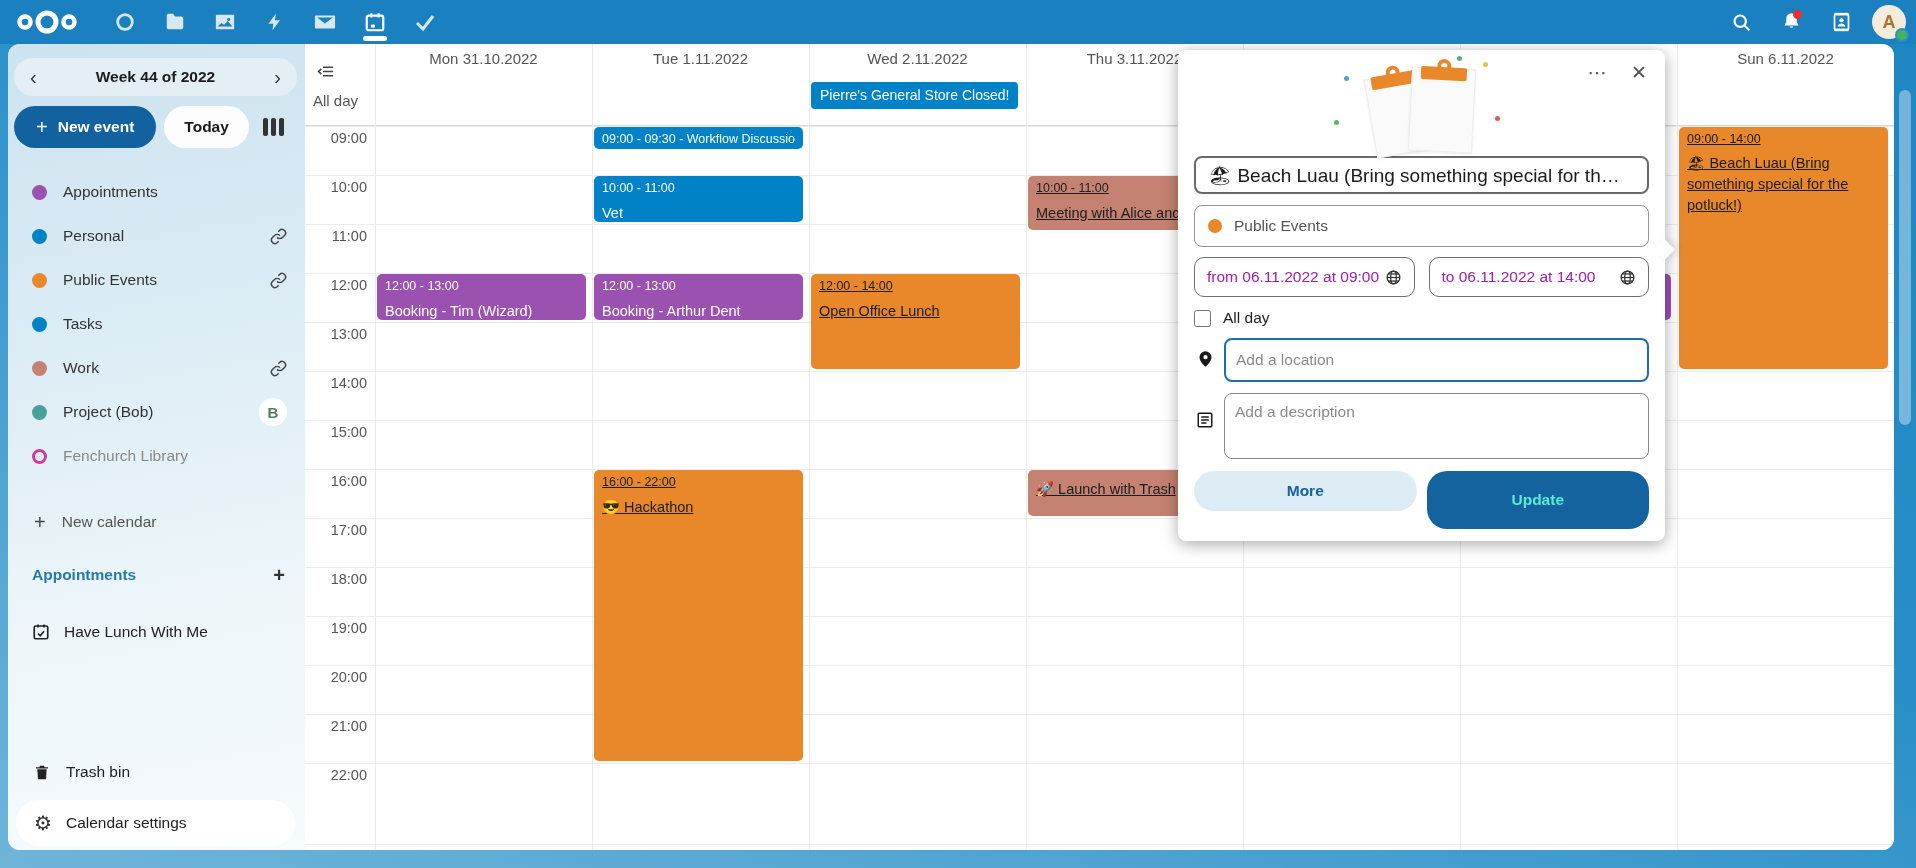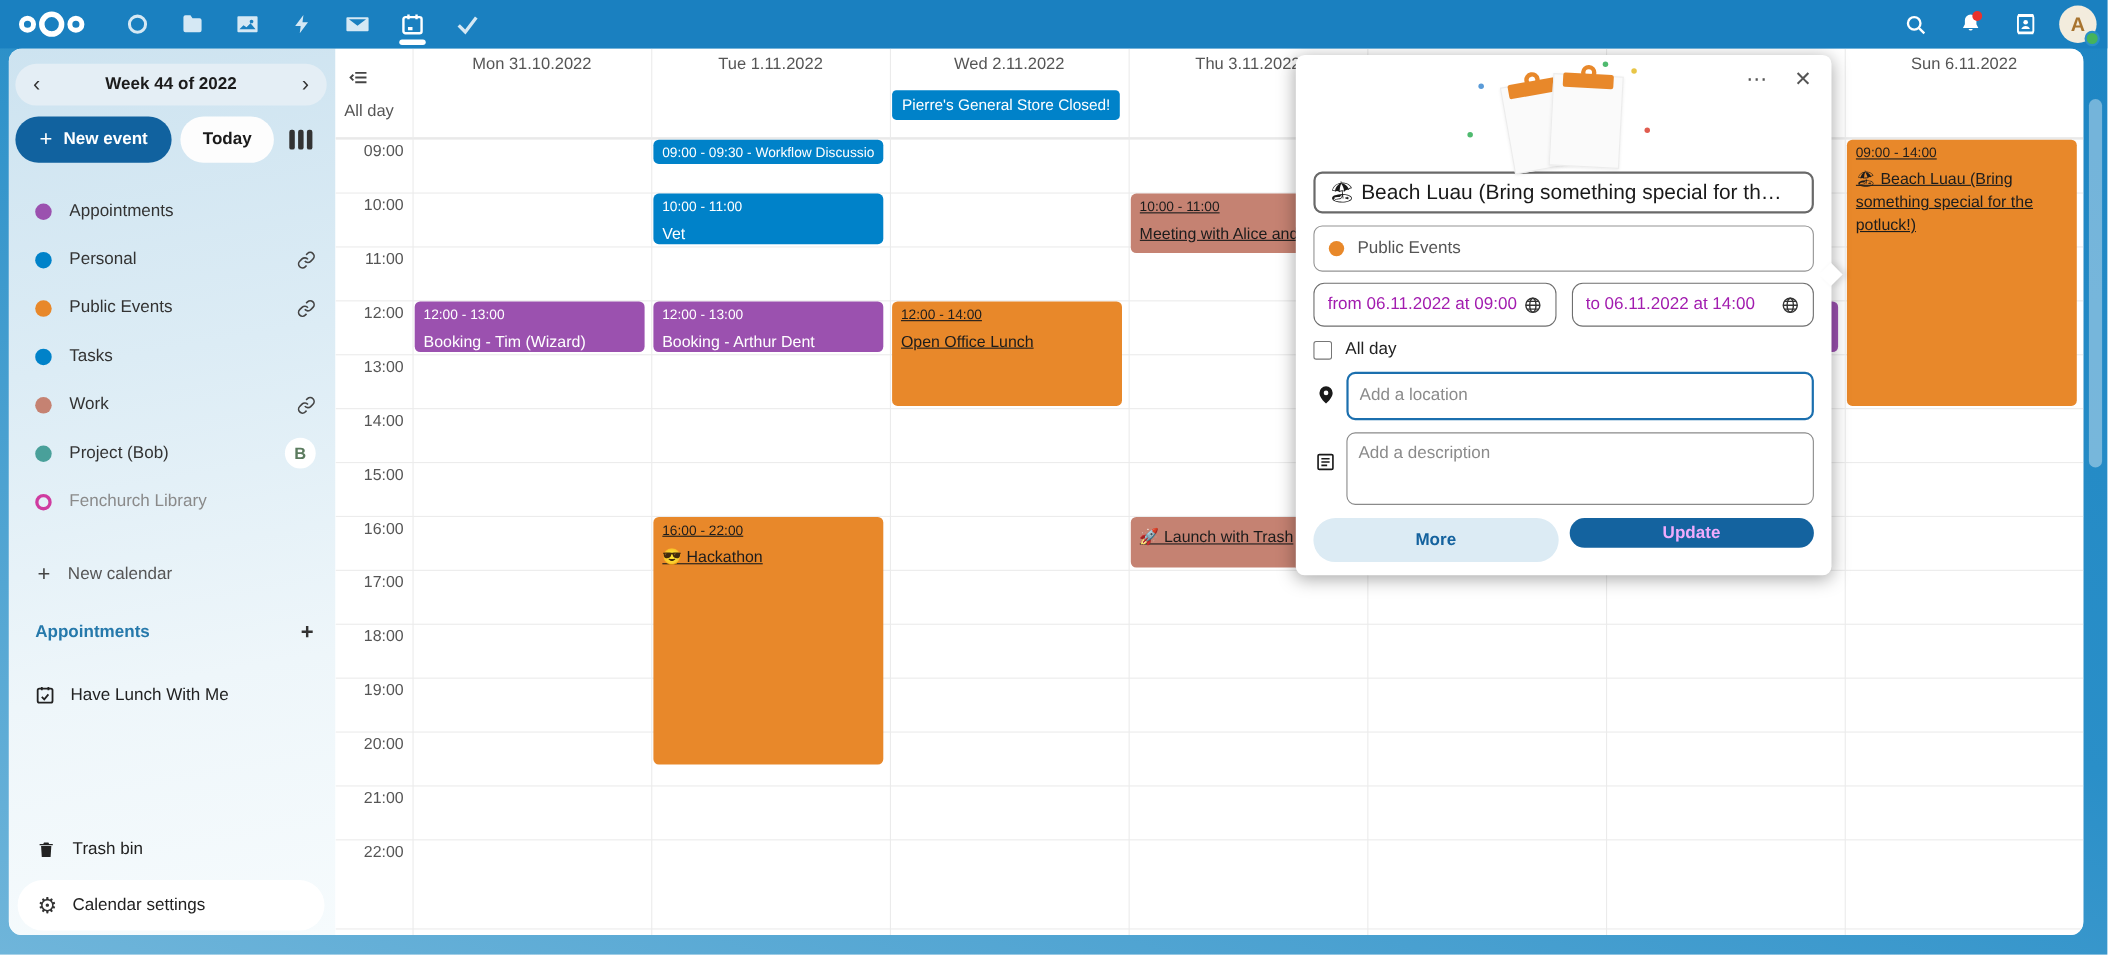--- a/index.html
+++ b/index.html
@@ -137,22 +137,22 @@
   .loc-input { flex:1; height:44px; border:2px solid #1b6fae; border-radius:8px; padding:0 10px;
     font-size:15.5px; color:#222; outline:none; font-family:"Liberation Sans",sans-serif; }
   .loc-input::placeholder { color:#8b8b8b; }
   .desc-area { flex:1; height:66px; border:1.5px solid #8a8a8a; border-radius:8px; padding:9px 10px;
     font-size:15.5px; color:#222; resize:none; outline:none; font-family:"Liberation Sans",sans-serif; }
   .desc-area::placeholder { color:#8b8b8b; }
   .popup-btns { margin-top:12px; display:flex; gap:10px; }
   .btn-more { flex:1; height:40px; border-radius:20px; border:none; background:#dcebf4;
     color:#14629e; font-weight:bold; font-size:15.5px; cursor:pointer;
     font-family:"Liberation Sans",sans-serif; }
-  .btn-update { flex:1; height:27px; border-radius:20px; border:none; background:#14639f;
-    color:#f0abfc; font-weight:bold; font-size:15.5px; cursor:pointer;
+  .btn-update { flex:1; height:58px; border-radius:20px; border:none; background:#14639f;
+    color:#5eead4; font-weight:bold; font-size:15.5px; cursor:pointer;
     font-family:"Liberation Sans",sans-serif; }
 
   .scroll-thumb { position:absolute; right:5px; top:90px; width:12px; height:335px;
     border-radius:6px; background:rgba(255,255,255,.38); z-index:40; }
 </style>
 </head>
 <body>
 
 <div id="page">
 
@@ -419,21 +419,21 @@
             <div class="ev-time">09:00 - 09:30 - Workflow Discussion</div>
           </div>
           <div class="event lighttext" style="left: 289px; width: 209px; top: 50px; height: 46px; background: rgb(0, 130, 201);">
             <div class="ev-time">10:00 - 11:00</div>
             <div class="ev-title">Vet</div>
           </div>
           <div class="event lighttext" style="left: 289px; width: 209px; top: 148px; height: 46px; background: rgb(155, 81, 175);">
             <div class="ev-time">12:00 - 13:00</div>
             <div class="ev-title">Booking - Arthur Dent</div>
           </div>
-          <div class="event darktext" style="left: 289px; width: 209px; top: 344px; height: 225px; background: rgb(232, 136, 42);">
+          <div class="event darktext" style="left: 289px; width: 209px; top: 344px; height: 291px; background: rgb(232, 136, 42);">
             <div class="ev-time">16:00 - 22:00</div>
             <div class="ev-title">😎 Hackathon</div>
           </div>
           <div class="event darktext" style="left: 506px; width: 209px; top: 148px; height: 95px; background: rgb(232, 136, 42);">
             <div class="ev-time">12:00 - 14:00</div>
             <div class="ev-title">Open Office Lunch</div>
           </div>
           <div class="event darktext" style="left: 723px; width: 209px; top: 50px; height: 54px; background: rgb(197, 130, 114);">
             <div class="ev-time">10:00 - 11:00</div>
             <div class="ev-title">Meeting with Alice and B</div>

